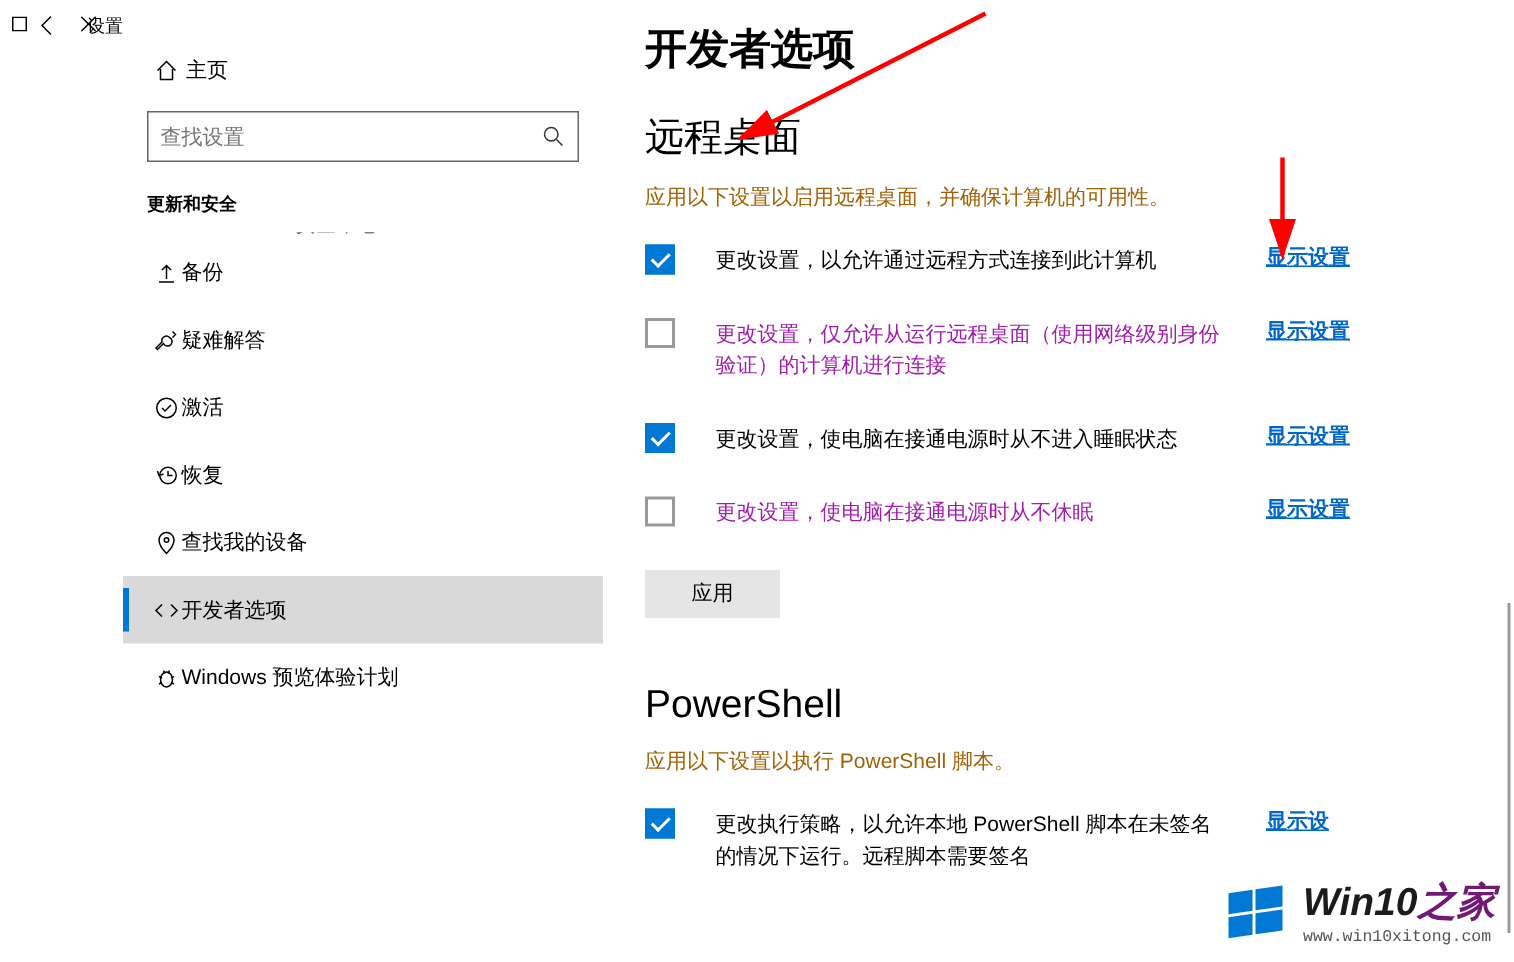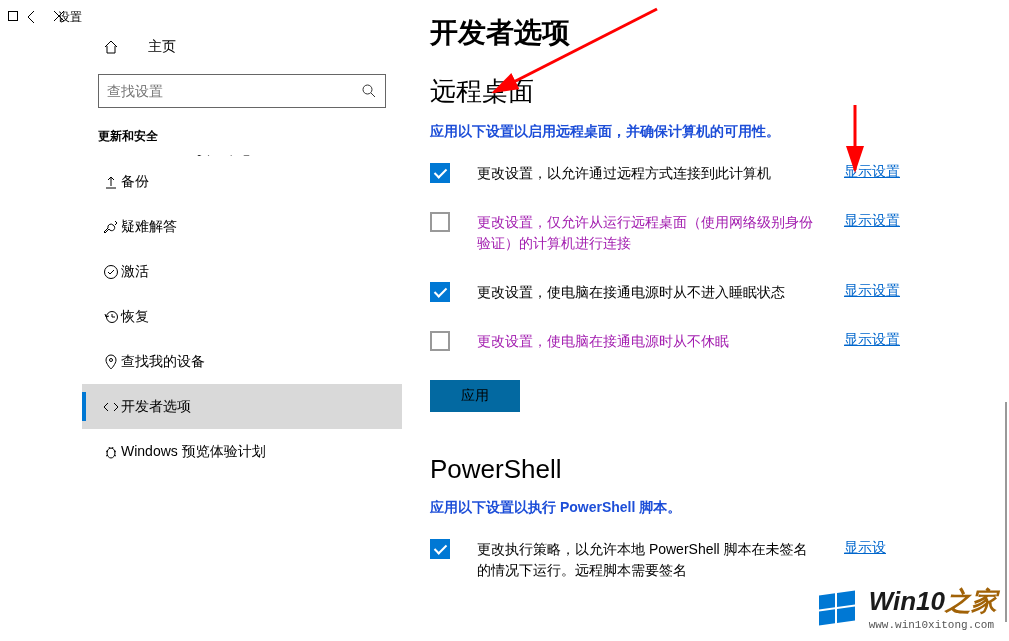--- a/index.html
+++ b/index.html
@@ -39,21 +39,21 @@
     .body { display: flex; flex: 1; overflow: hidden; }
     .sidebar {
       width: 320px;
       padding: 0;
       display: flex; flex-direction: column;
       background: #fff;
     }
     .home-row {
       display: flex; align-items: center;
       padding: 8px 16px 8px 20px;
-      gap: 28px;
+      gap: 4px;
       margin-top: 30px;
       cursor: pointer;
     }
     .search-box {
       margin: 10px 16px 6px 16px;
       border: 1px solid #666;
       height: 32px;
       display: flex; align-items: center;
       padding: 16px 8px;
     }
@@ -91,21 +91,21 @@
       gap: 16px;
     }
     .content {
       flex: 1;
       padding: 14px 40px 0 28px;
       position: relative;
       overflow: hidden;
     }
     h1 { font-size: 28px; font-weight: 600; margin-bottom: 22px; }
     h2 { font-size: 26px; font-weight: 400; margin-bottom: 14px; }
-    .desc { font-size: 14px; margin-bottom: 22px; color: #1d4ed8; font-weight: bold; }
+    .desc { font-size: 14px; margin-bottom: 22px; color: #a16207; }
     .option-row {
       display: flex; align-items: flex-start;
       margin-bottom: 28px;
       gap: 27px;
     }
     .checkbox {
       width: 20px; height: 20px;
       border: 2px solid #333;
       display: flex; align-items: center; justify-content: center;
       flex-shrink: 0;
@@ -122,24 +122,25 @@
     }
     .checkbox.disabled { border-color: #999; cursor: default; }
     .option-label { flex: 1; max-width: 340px; line-height: 1.5; font-size: 14px; }
     .option-label.disabled { color: #a21caf; }
     .link {
       color: #0066cc;
       text-decoration: underline;
       cursor: pointer;
       white-space: nowrap;
       font-size: 14px;
+      font-weight: bold;
     }
     .apply-btn {
       width: 90px; height: 32px;
-      background: #0369a1;
+      background: #e5e5e5;
       border: none;
       font-family: inherit;
       font-size: 14px;
       cursor: pointer;
       margin-bottom: 42px;
     }
     .arrow-annot { position: absolute; pointer-events: none; z-index: 50; }
     .scroll-track {
       position: absolute; right: 0; top: 32px; bottom: 0;
       width: 14px;
@@ -148,21 +149,21 @@
       position: absolute; right: 2px;
       width: 2px; background: #999;
     }
     .watermark {
       position: absolute; right: 12px; bottom: 10px;
       display: flex; align-items: center; gap: 10px;
       z-index: 60;
     }
     .watermark-text { text-align: left; }
     .wm-big { font-size: 26px; font-weight: 600; color: #1b1b1b; font-style: italic;}
-    .wm-big .accent { color: #a16207; font-style: italic; }
+    .wm-big .accent { color: #701a75; font-style: italic; }
     .wm-url { font-size: 11px; color: #555; font-family: Liberation Mono, monospace; }
   </style>
 </head>
 <body>
 
 <div class="window">
   <div class="titlebar">
     <div class="back-btn">
       <svg width="16" height="16" viewBox="0 0 16 16">
           <path d="M10 2 L4 8 L10 14" stroke="#000" stroke-width="1" fill="none"></path>

